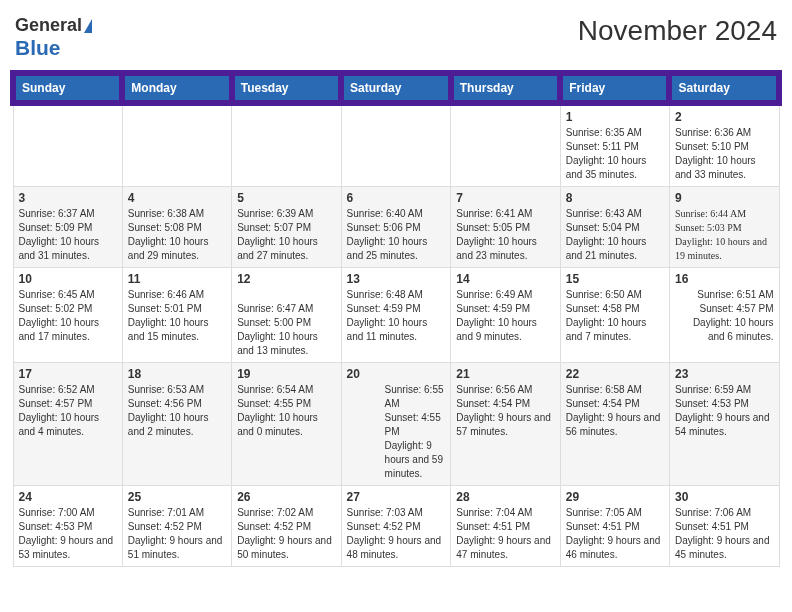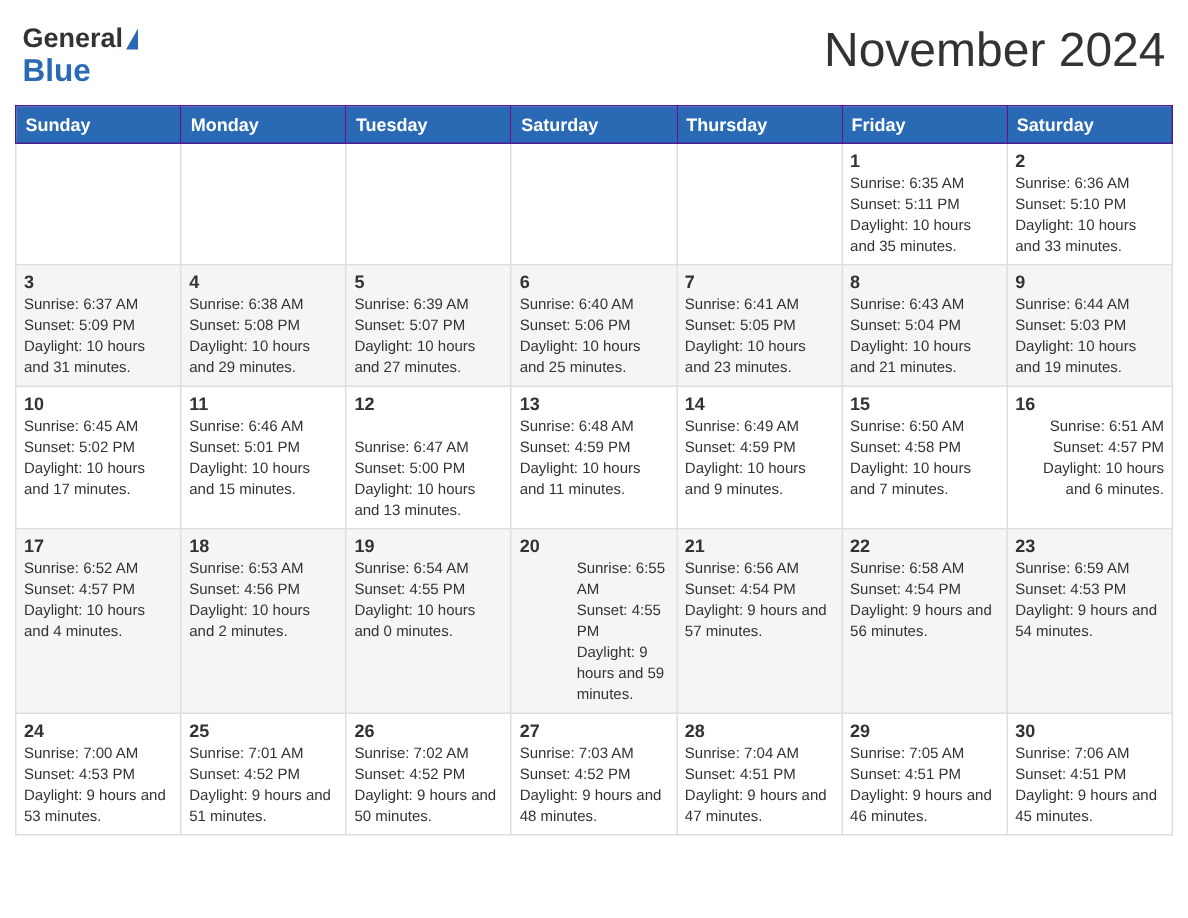--- a/index.html
+++ b/index.html
@@ -42,41 +42,41 @@
       vertical-align: middle;
     }
     .logo-row {
       display: flex;
       align-items: center;
     }
     .month-title {
       text-align: right;
     }
     .month-title h1 {
-      font-size: 32px;
+      font-size: 28px;
       font-weight: normal;
       color: #333;
     }
     .month-title h2 {
       font-size: 16px;
       font-weight: normal;
       color: #555;
     }
     .calendar {
       width: 100%;
       border-collapse: collapse;
     }
     .calendar th {
       background-color: #2a6ab5;
       color: #fff;
       font-size: 12px;
       font-weight: bold;
       padding: 5px 6px;
       text-align: left;
-      border: 1px solid #4c1d95;
+      border: 6px solid #4c1d95;
     }
     .calendar td {
       vertical-align: top;
       border: 1px solid #ddd;
       padding: 4px 5px;
       width: 110px;
       min-height: 80px;
       font-size: 10px;
       color: #333;
       background: #fff;
@@ -179,21 +179,21 @@
 Daylight: 10 hours and 23 minutes.</div>
         </td>
         <td>
           <span class="day-number">8</span>
           <div class="day-info" style="white-space: pre-line;">Sunrise: 6:43 AM
 Sunset: 5:04 PM
 Daylight: 10 hours and 21 minutes.</div>
         </td>
         <td>
           <span class="day-number">9</span>
-          <div class="day-info" style="white-space: pre-line;">Sunrise: 6:44 AM
+          <div class="day-info" style="white-space: pre-line; font-family: Liberation Serif, serif;">Sunrise: 6:44 AM
 Sunset: 5:03 PM
 Daylight: 10 hours and 19 minutes.</div>
         </td>
       </tr>
       <tr>
         <td>
           <span class="day-number">10</span>
           <div class="day-info" style="white-space: pre-line;">Sunrise: 6:45 AM
 Sunset: 5:02 PM
 Daylight: 10 hours and 17 minutes.</div>

